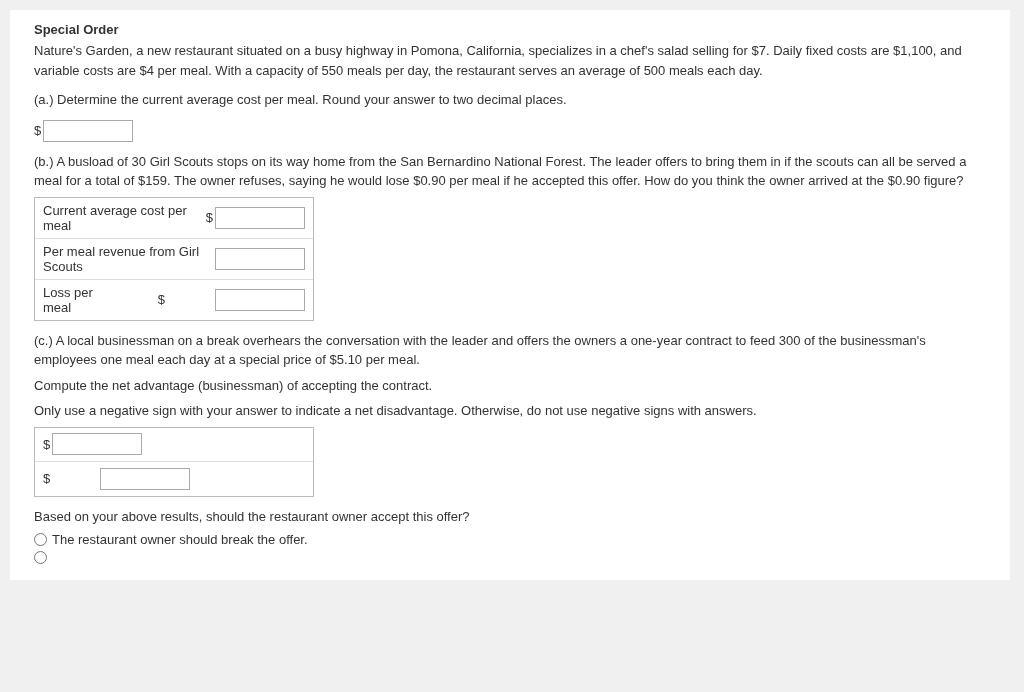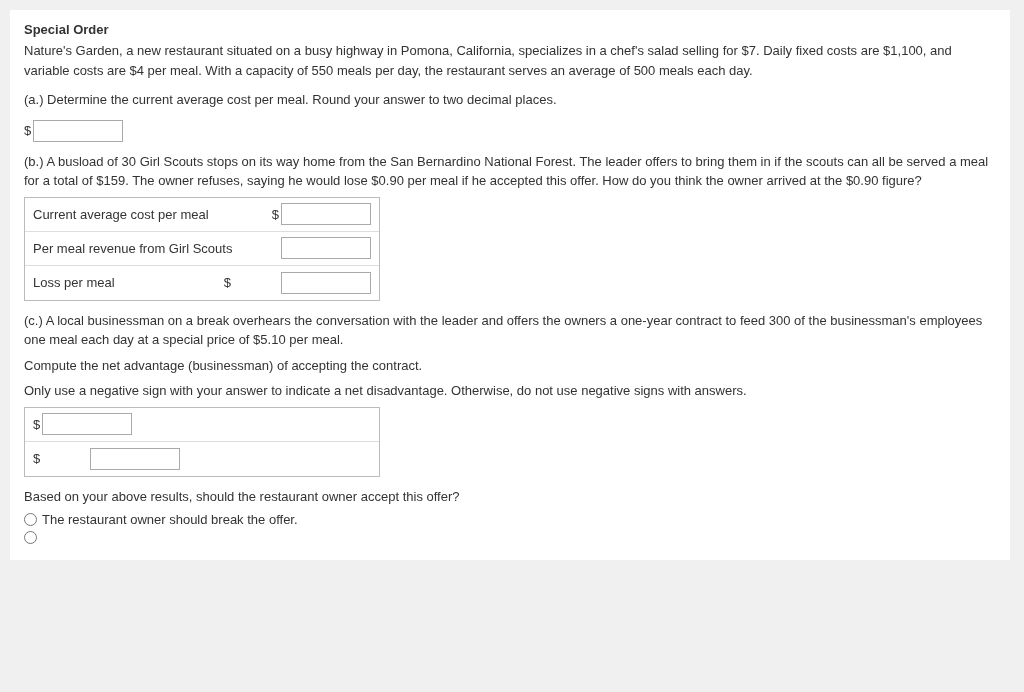--- a/index.html
+++ b/index.html
@@ -11,21 +11,21 @@
     body {
       font-family: Arial, sans-serif;
       font-size: 13px;
       color: #333;
       background-color: #f0f0f0;
       padding: 10px;
     }
 
     .container {
       background-color: #fff;
-      padding: 12px 14px;
+      padding: 12px 24px;
       max-width: 1000px;
     }
 
     .section-title {
       font-weight: bold;
       margin-bottom: 4px;
     }
 
     .intro-text {
       margin-bottom: 10px;
@@ -47,21 +47,21 @@
       border: 1px solid #aaa;
       height: 22px;
       width: 90px;
       font-size: 13px;
       padding: 2px 4px;
     }
 
     .table-section {
       border: 1px solid #bbb;
       margin-bottom: 10px;
-      width: 356px;
+      width: 280px;
     }
 
     .table-row {
       display: flex;
       align-items: center;
       padding: 5px 8px;
       border-bottom: 1px solid #ddd;
       min-height: 34px;
     }
 

